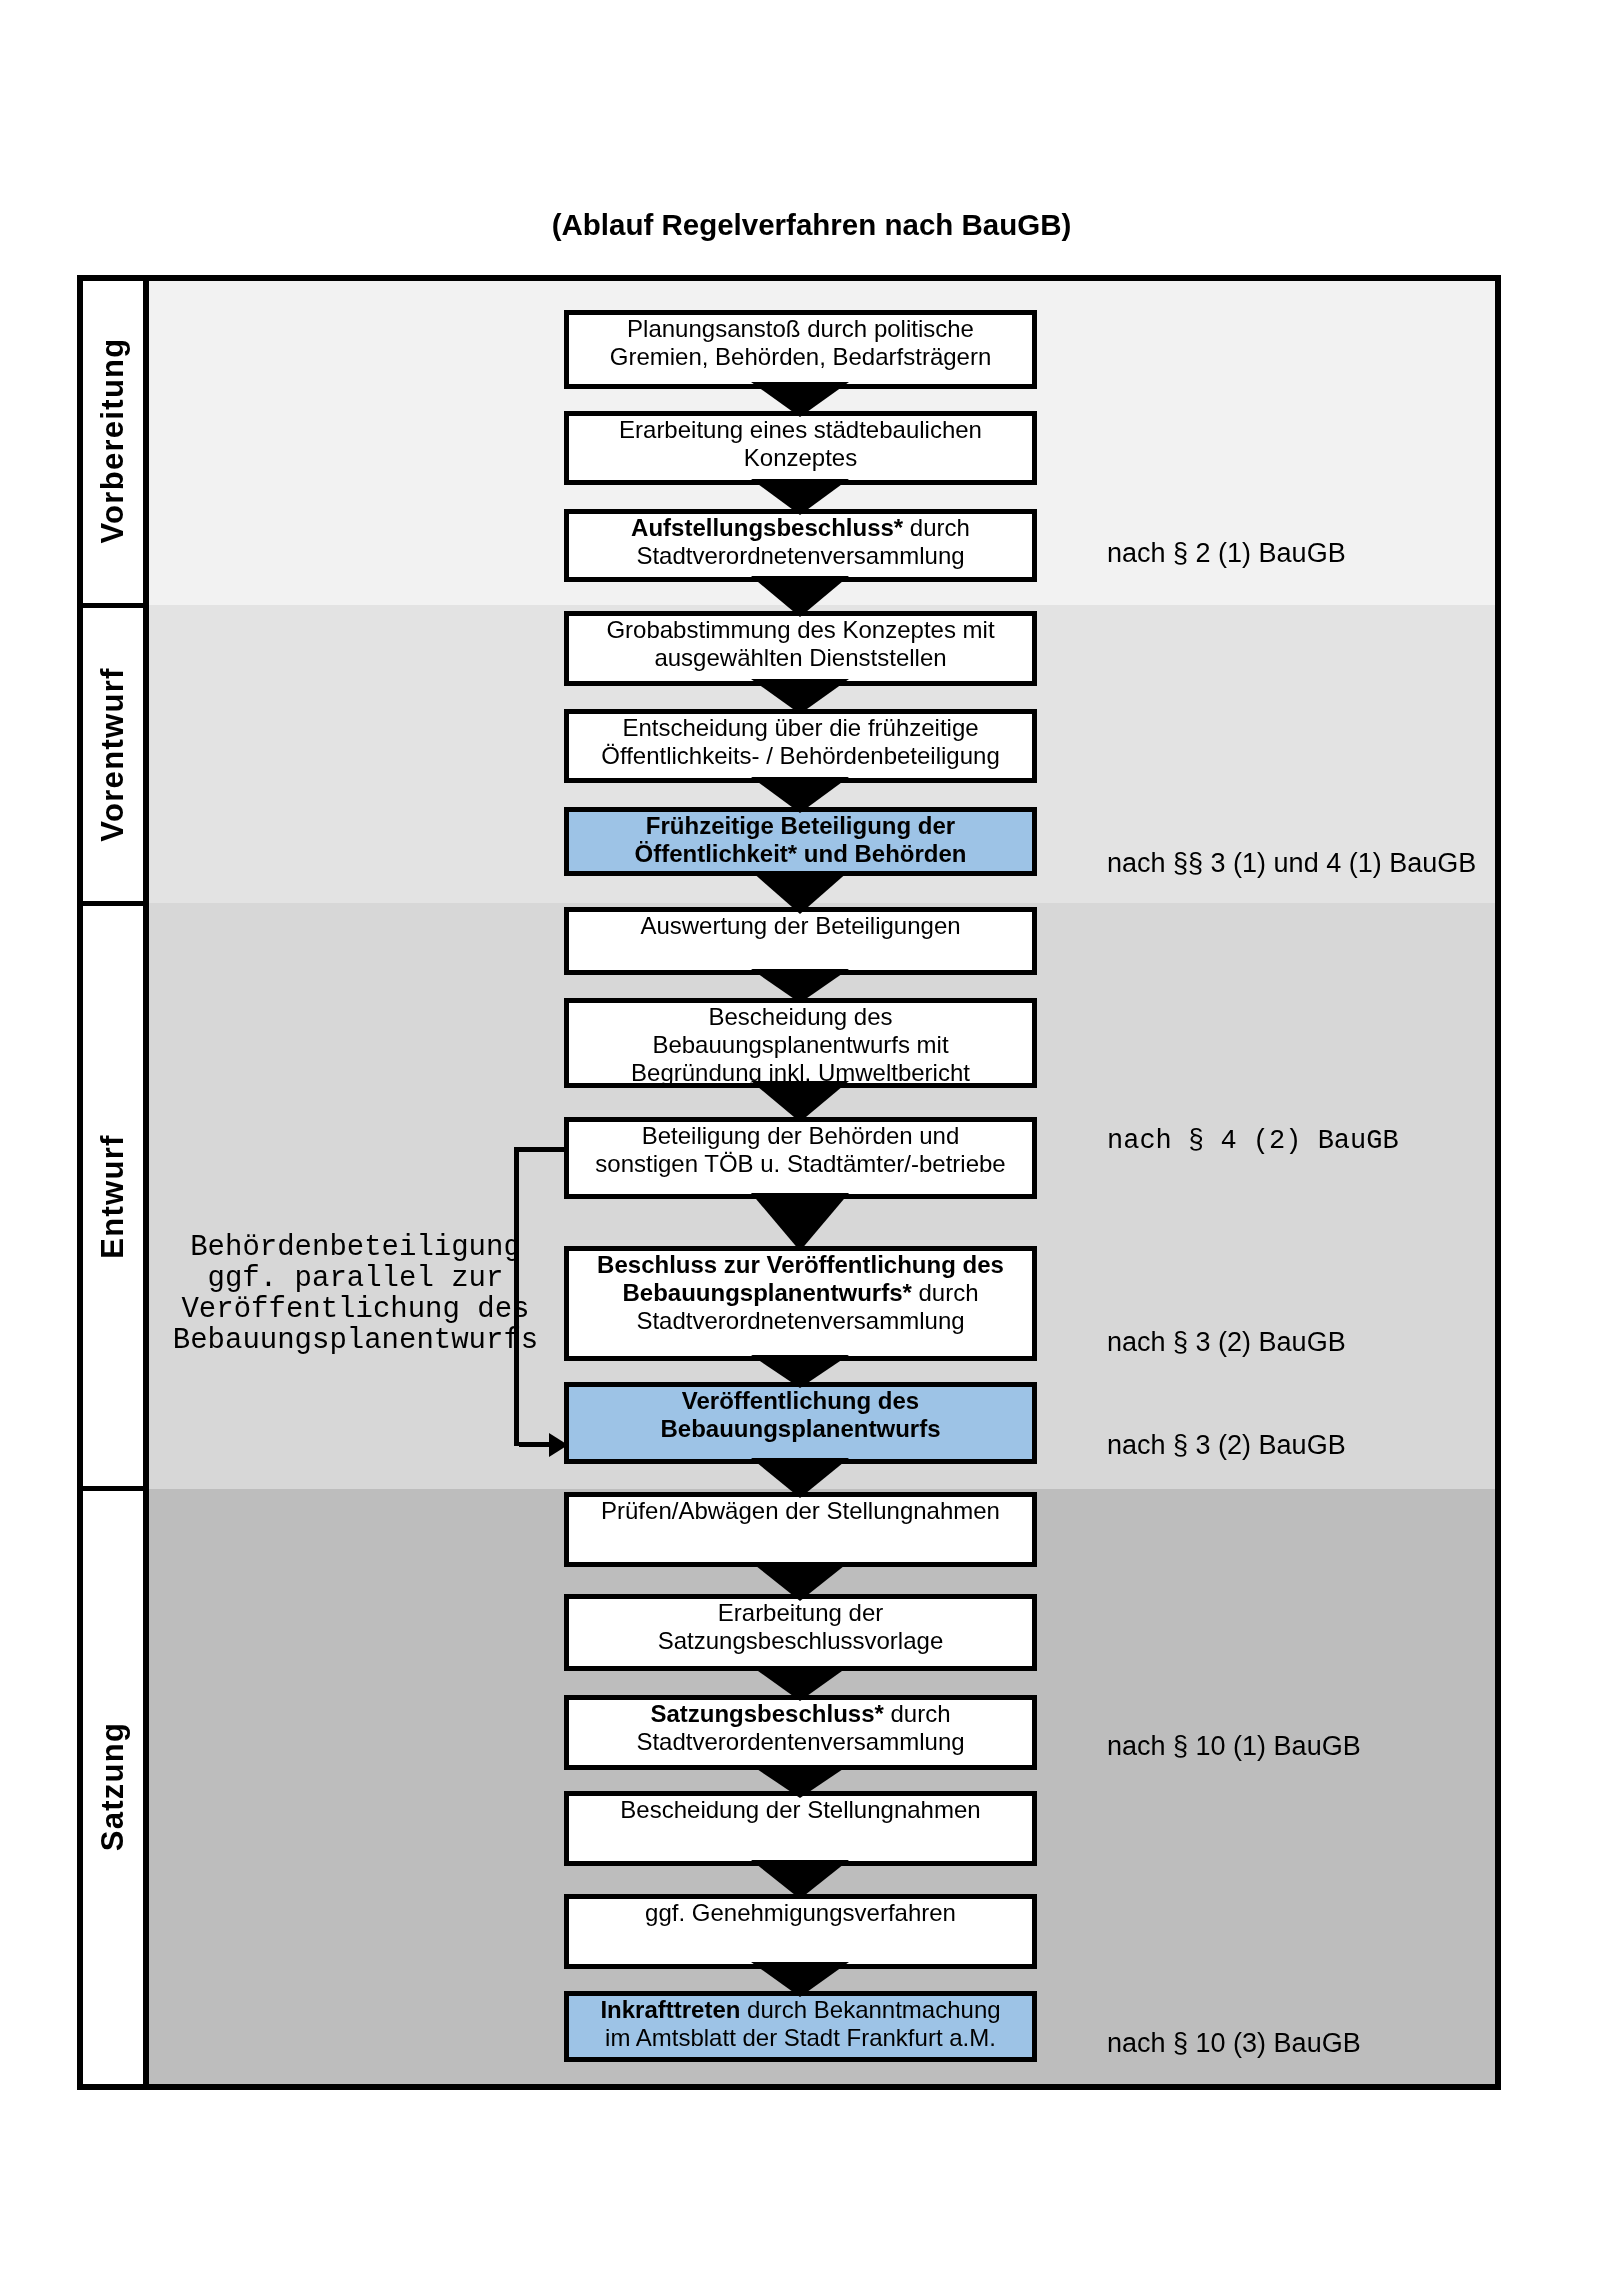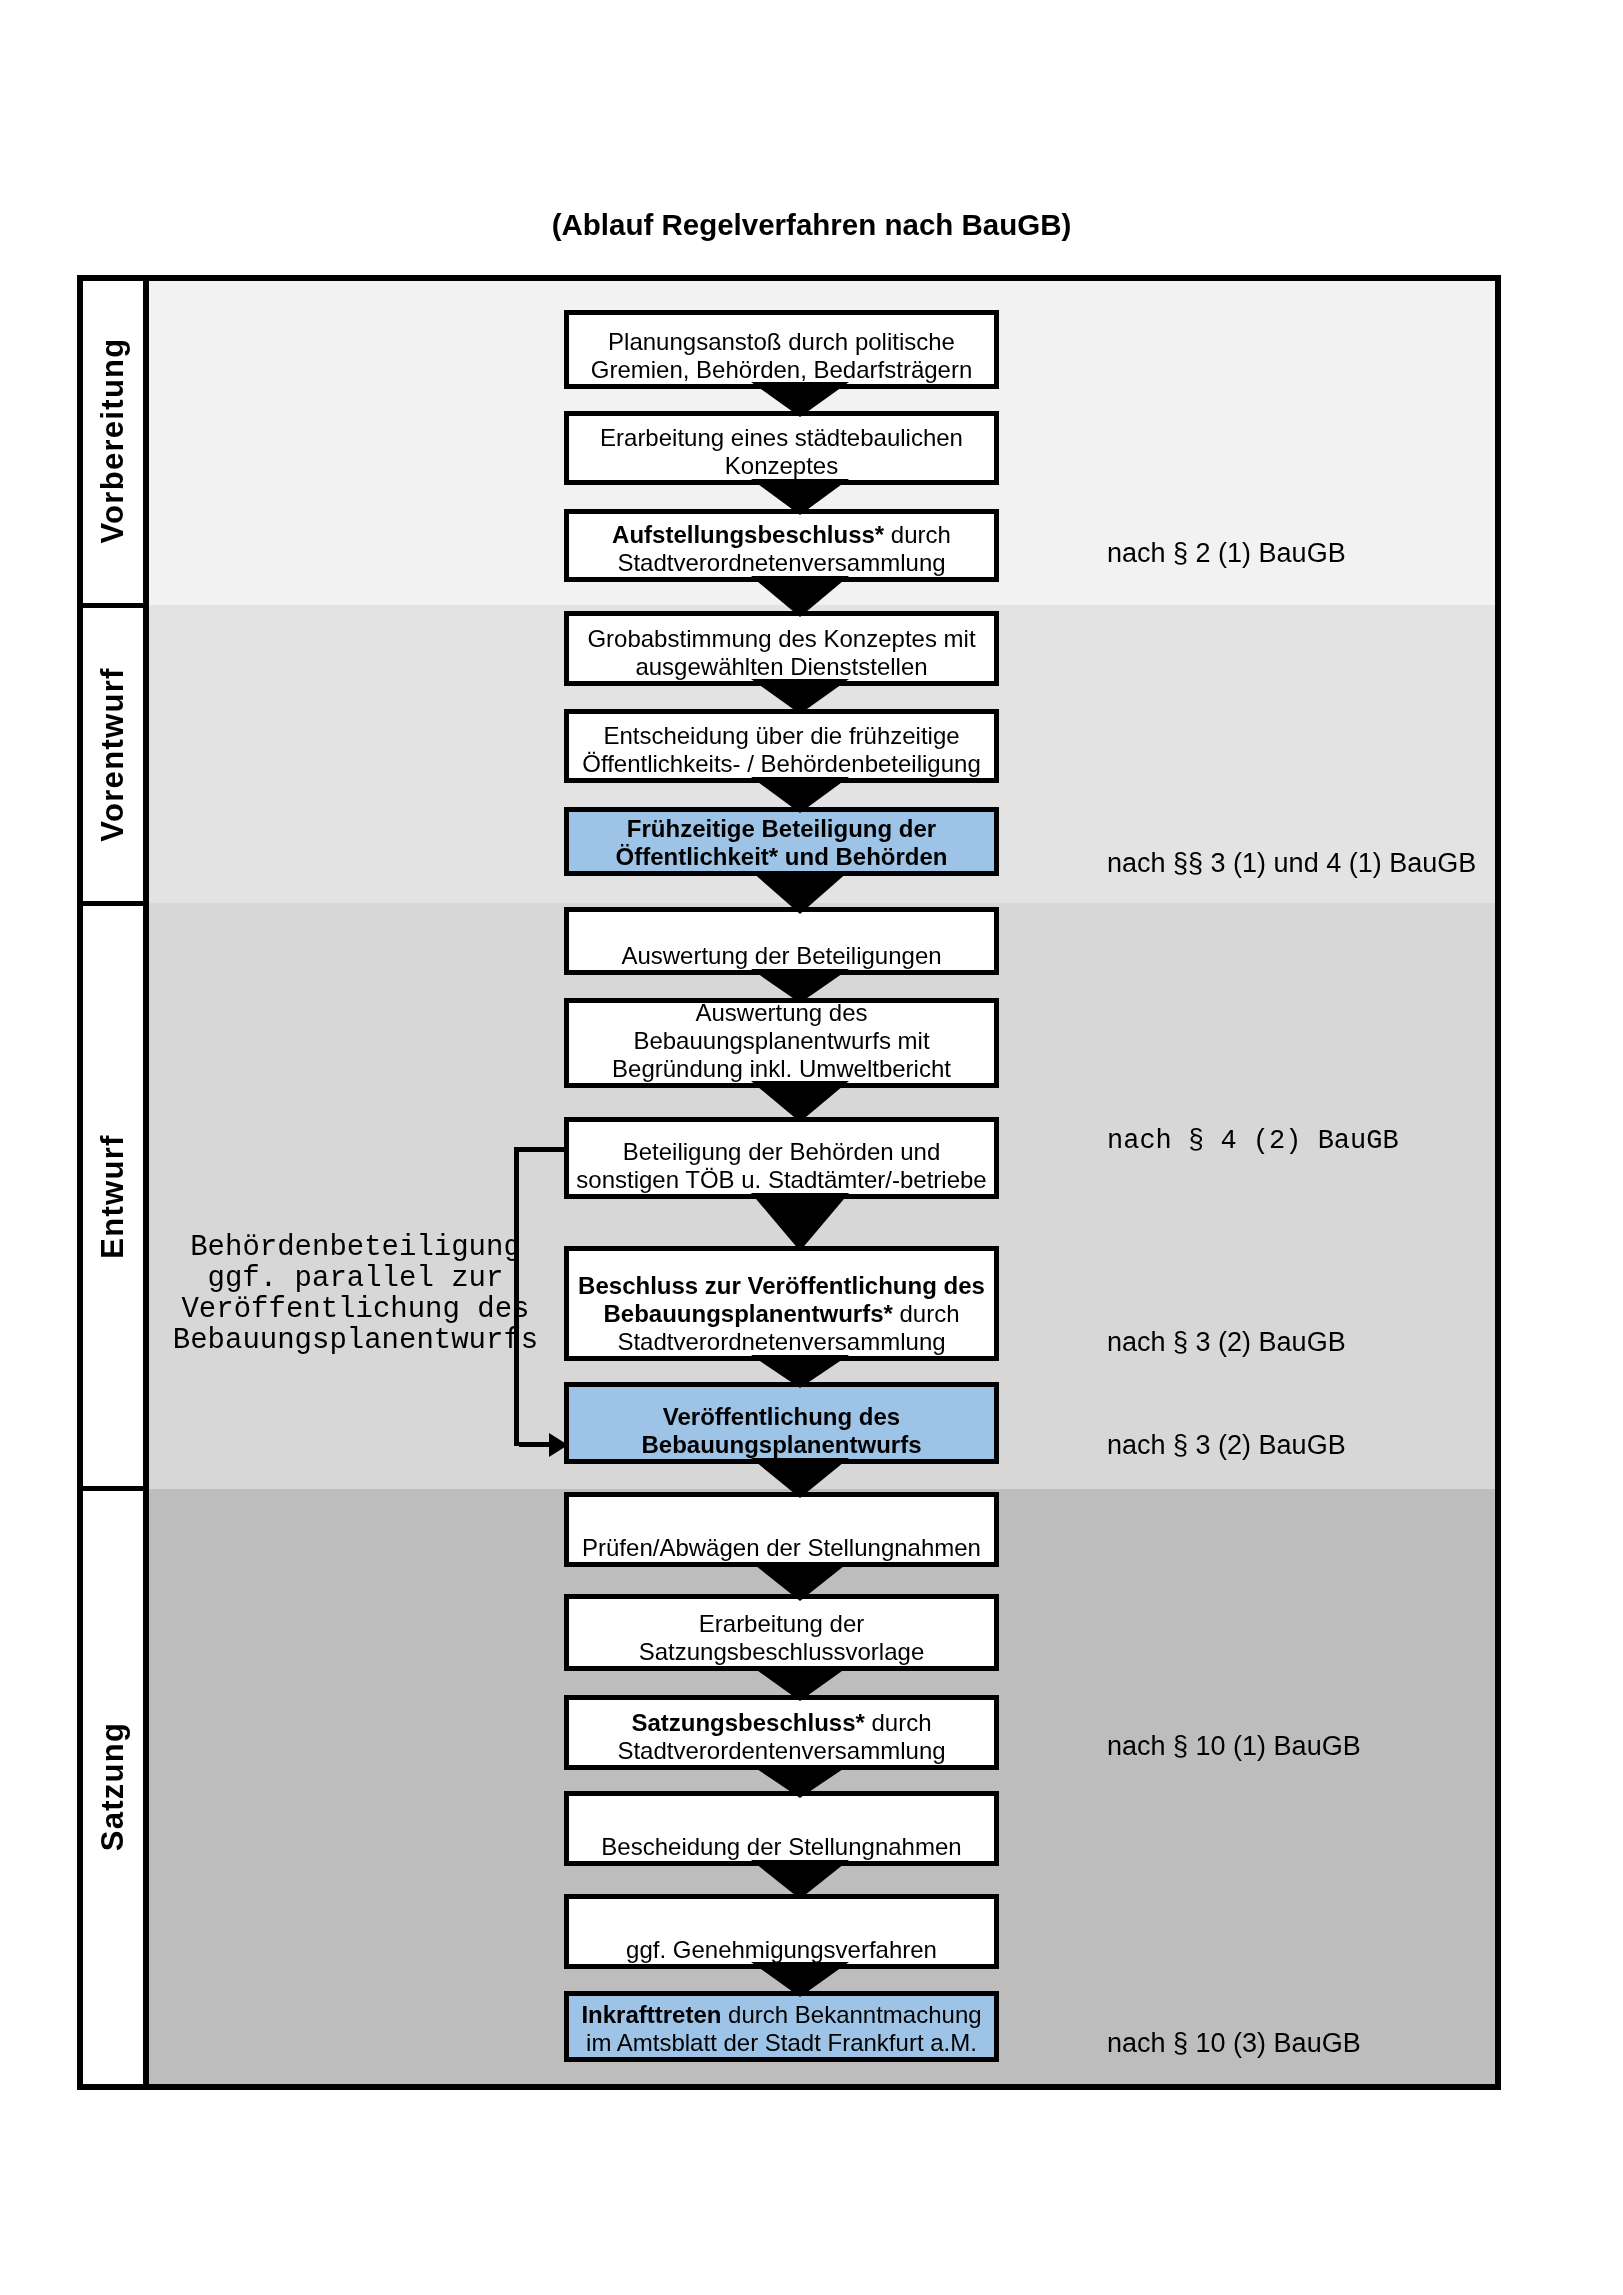--- a/index.html
+++ b/index.html
@@ -16,22 +16,22 @@
   #frame-left{left:77px;top:275px;width:5.9px;height:1815px;}
   #frame-right{left:1495px;top:275px;width:5.9px;height:1815px;}
   #label-separator{left:143px;top:275px;width:5.9px;height:1815px;}
 
   .section-bg{position:absolute;left:149px;width:1346px;}
   .phase-line{position:absolute;left:77px;width:71px;height:5.2px;background:#000;}
   .phase-label{position:absolute;left:-84px;width:393px;height:33px;line-height:33px;
                text-align:center;font-size:31px;font-weight:bold;letter-spacing:1.3px;
                transform:rotate(-90deg);transform-origin:center center;}
 
-  .box{position:absolute;left:564px;width:435px;background:#fff;border:5.9px solid #000;
-       box-sizing:border-box;display:flex;align-items:flex-end;justify-content:center;}
+  .box{position:absolute;left:564px;width:473px;background:#fff;border:5.9px solid #000;
+       box-sizing:border-box;display:flex;align-items:flex-start;justify-content:center;}
   .box.blue{background:#9dc3e6;}
   .box-lines{width:100%;text-align:center;font-size:24px;line-height:28px;}
   .box-line{white-space:nowrap;}
   .bold{font-weight:bold;}
 
   .arrow{position:absolute;width:0;height:0;border-left:49px solid transparent;
          border-right:49px solid transparent;}
 
   .law-note{position:absolute;left:1107px;width:383px;font-size:27px;white-space:nowrap;}
 
@@ -101,21 +101,21 @@
           <div class="box-line"><span class="bold">Öffentlichkeit* und Behörden</span></div>
         </div>
       </div>
       <div class="box" style="top: 907px; height: 68px;">
         <div class="box-lines">
           <div class="box-line"><span>Auswertung der Beteiligungen</span></div>
         </div>
       </div>
       <div class="box" style="top: 998px; height: 90px;">
         <div class="box-lines">
-          <div class="box-line"><span>Auswertung des</span></div>
+          <div class="box-line"><span>Bescheidung des</span></div>
           <div class="box-line"><span>Bebauungsplanentwurfs mit</span></div>
           <div class="box-line"><span>Begründung inkl. Umweltbericht</span></div>
         </div>
       </div>
       <div class="box" style="top: 1117px; height: 82px;">
         <div class="box-lines">
           <div class="box-line"><span>Beteiligung der Behörden und</span></div>
           <div class="box-line"><span>sonstigen TÖB u. Stadtämter/-betriebe</span></div>
         </div>
       </div>

